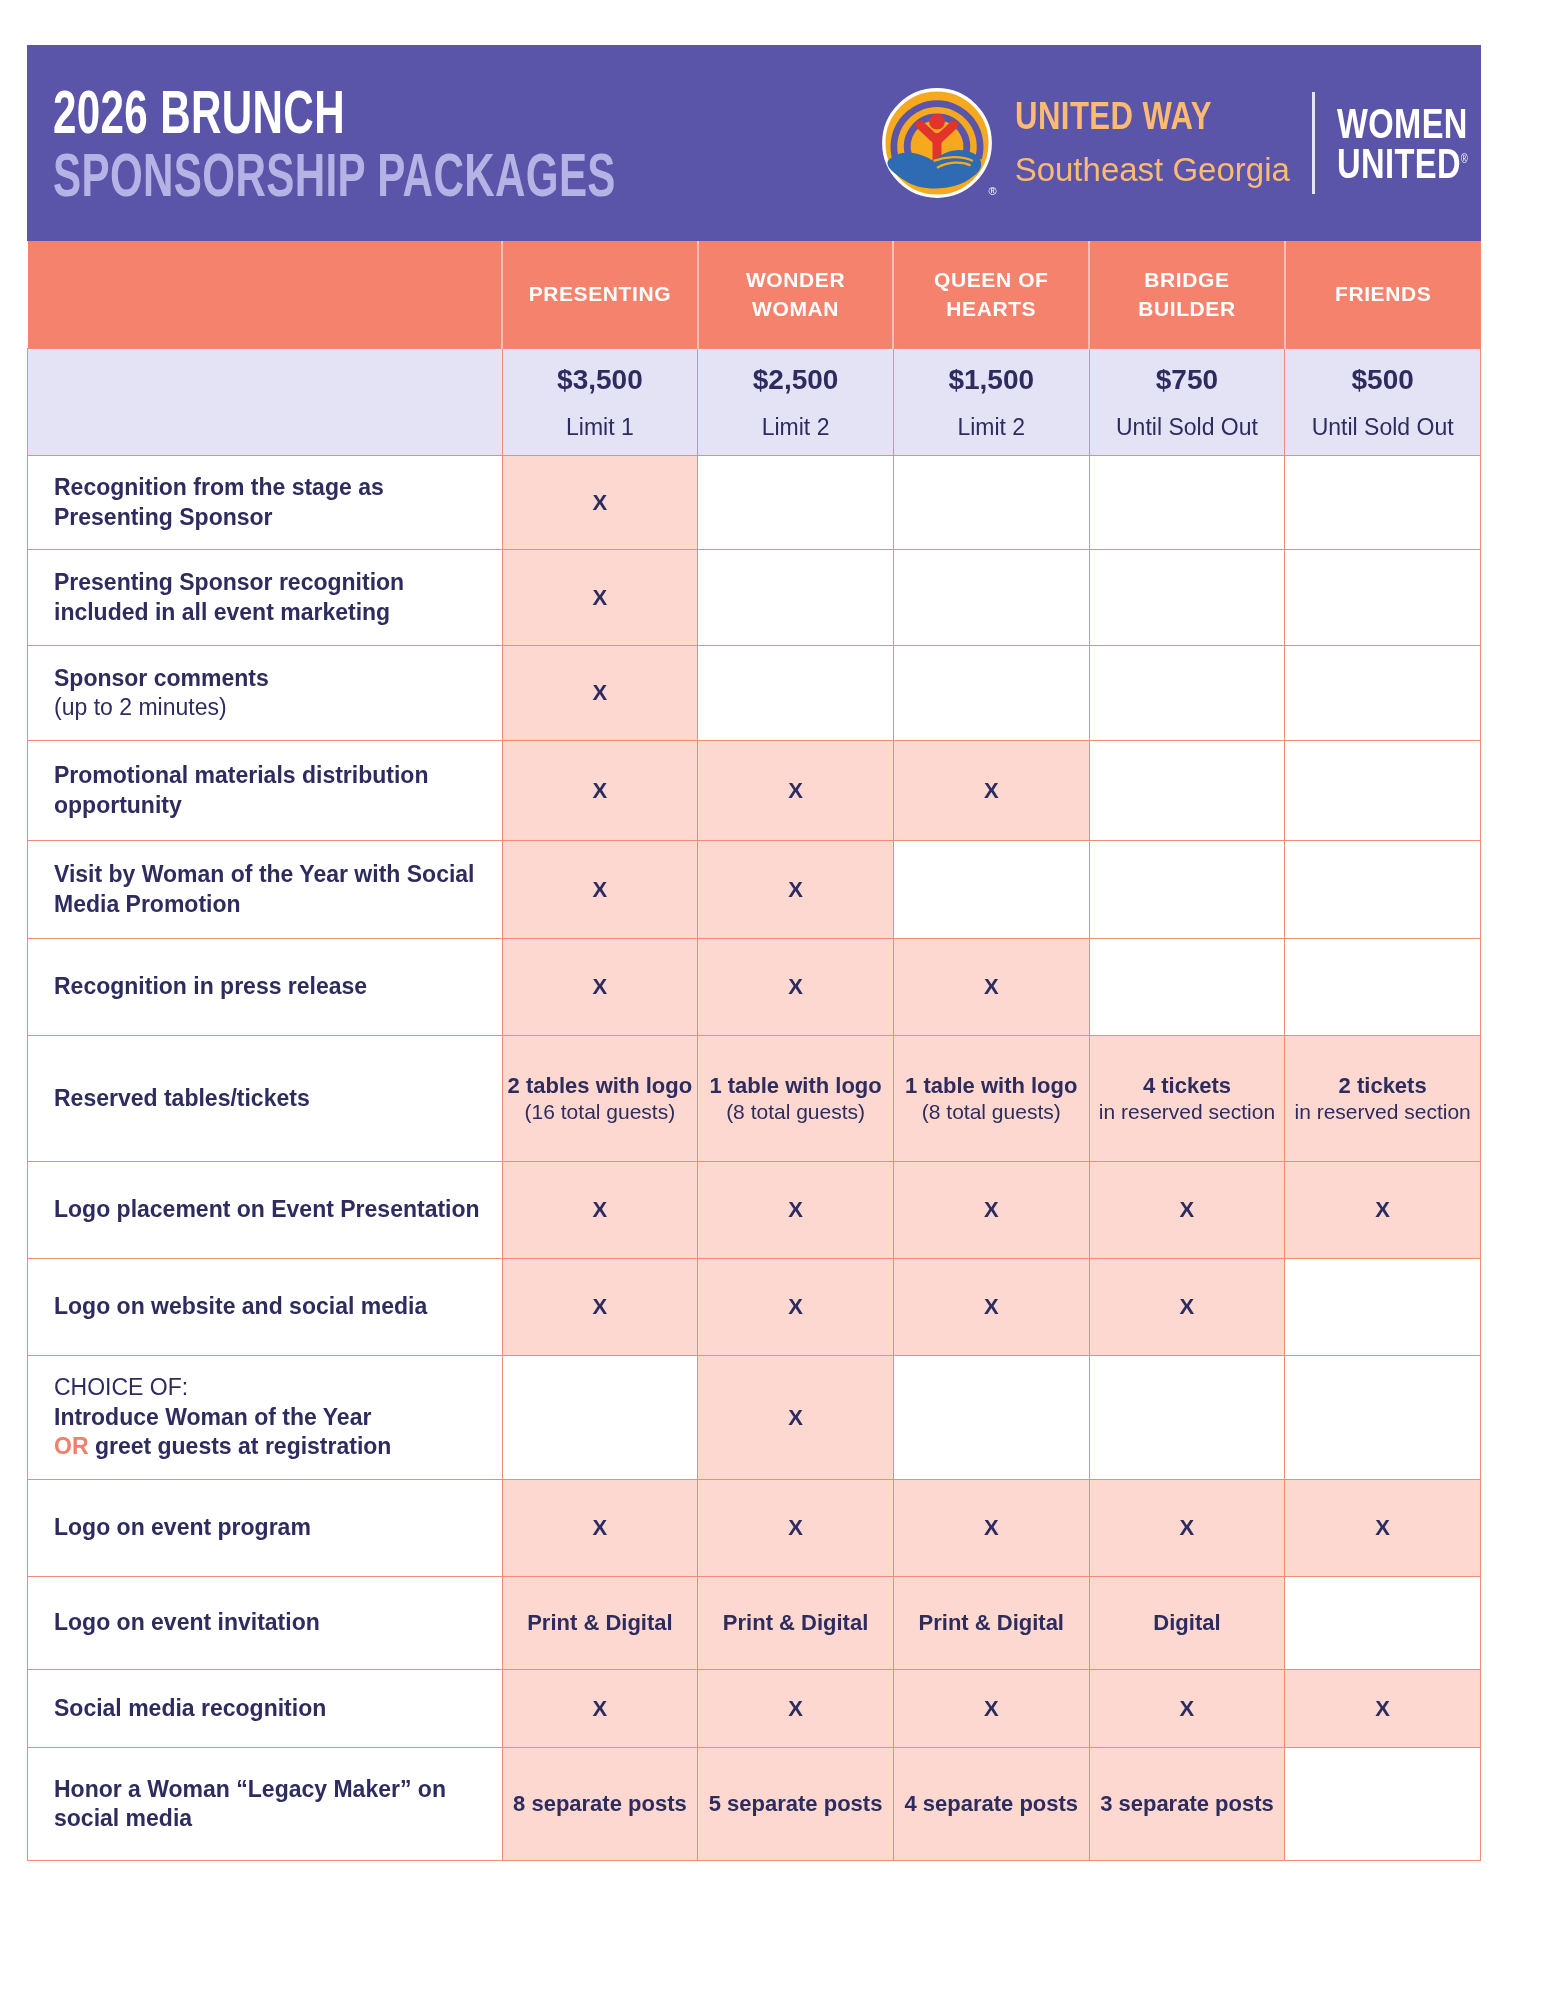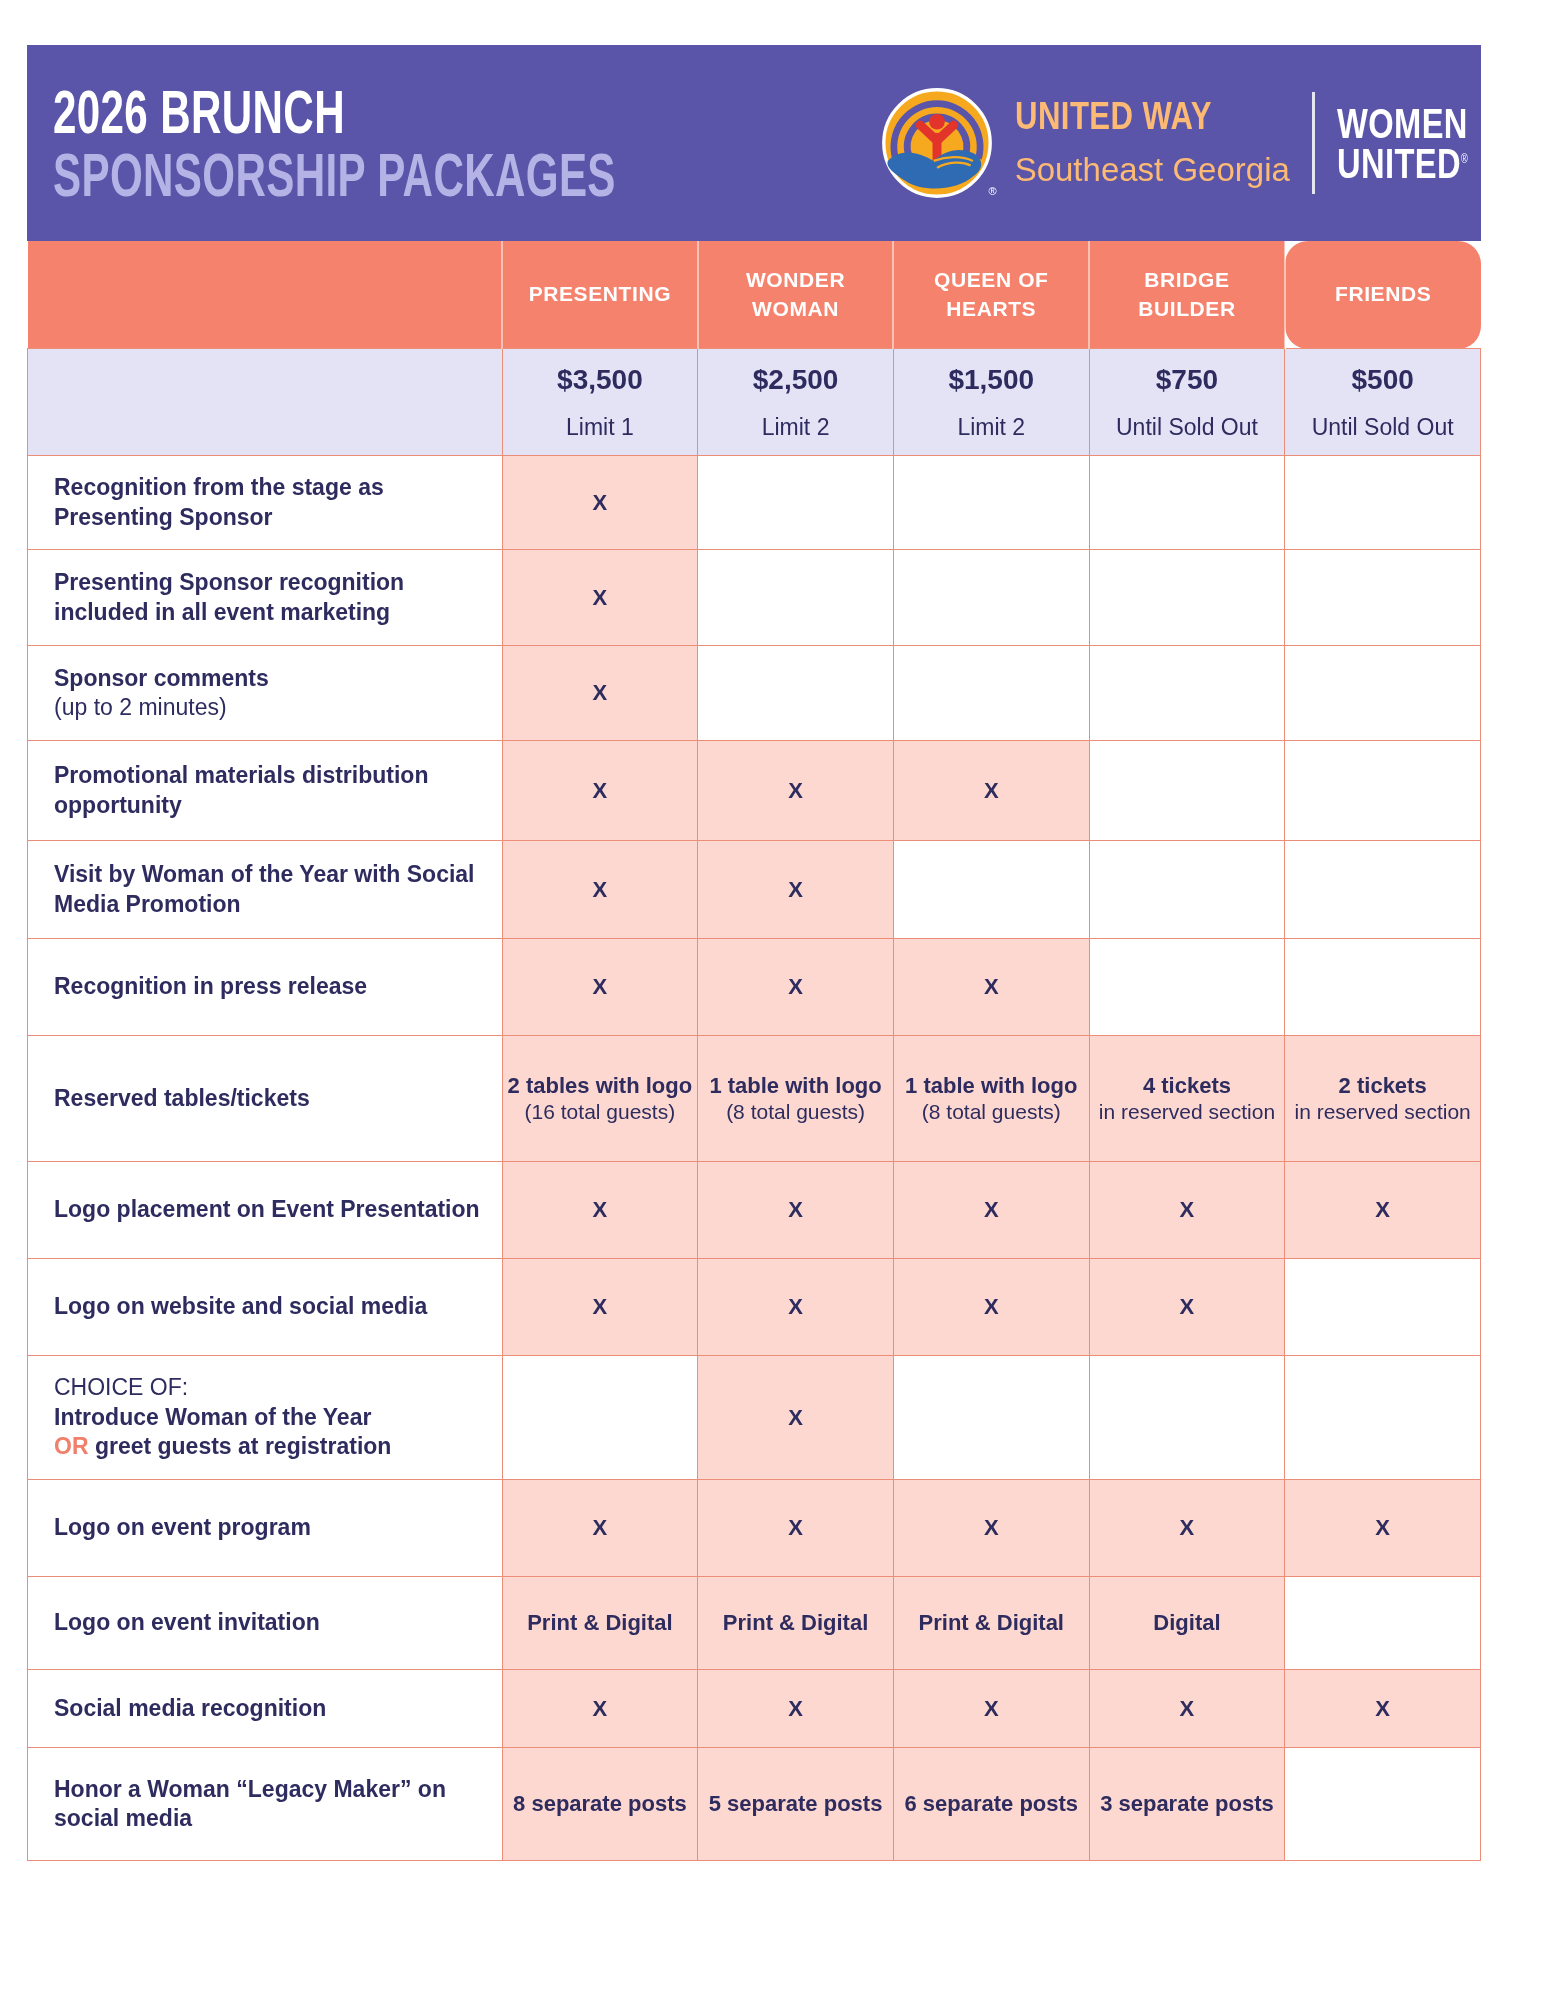--- a/index.html
+++ b/index.html
@@ -25,21 +25,21 @@
 
   
   table{width:100%;border-collapse:collapse;table-layout:fixed;}
   col.c-label{width:32.66%;}
   col.c-pkg{width:13.468%;}
 
   th.pkg-head{background:var(--coral,#f5826c);color:#ffffff;font-weight:bold;font-size:21px;
       letter-spacing:0.6px;height:107px;padding:0 20px;border:0;border-right:2px solid rgba(255,255,255,0.5);
       text-align:center;vertical-align:middle;line-height:1.35;}
   th.hdr-blank{background:var(--coral,#f5826c);border:0;border-right:2px solid rgba(255,255,255,0.5);}
-  th:last-child{border-right:0;border-radius:23px;}
+  th:last-child{border-right:0;}
 
   td{border:1px solid var(--grid-border,#ec8d78);vertical-align:middle;}
 
   tr.price-row td{background:var(--lavender-row,#e4e3f6);height:104px;text-align:center;}
   .price{font-weight:bold;font-size:28px;}
   .avail{font-size:23px;margin-top:18px;}
 
   td.label-cell{background:#ffffff;text-align:left;padding:6px 18px 6px 26px;}
   .lbl-title{display:block;font-weight:bold;font-size:23px;line-height:1.28;}
   .lbl-note{display:block;font-size:23px;line-height:1.28;}
@@ -492,21 +492,21 @@
           </td>
         <td class="pkg-cell filled">
             <span class="cell-main">8 separate posts</span>
             <span class="cell-note"></span>
           </td>
         <td class="pkg-cell filled">
             <span class="cell-main">5 separate posts</span>
             <span class="cell-note"></span>
           </td>
         <td class="pkg-cell filled">
-            <span class="cell-main">6 separate posts</span>
+            <span class="cell-main">4 separate posts</span>
             <span class="cell-note"></span>
           </td>
         <td class="pkg-cell filled">
             <span class="cell-main">3 separate posts</span>
             <span class="cell-note"></span>
           </td>
         <td class="pkg-cell">
             <span class="cell-main"></span>
             <span class="cell-note"></span>
           </td>

